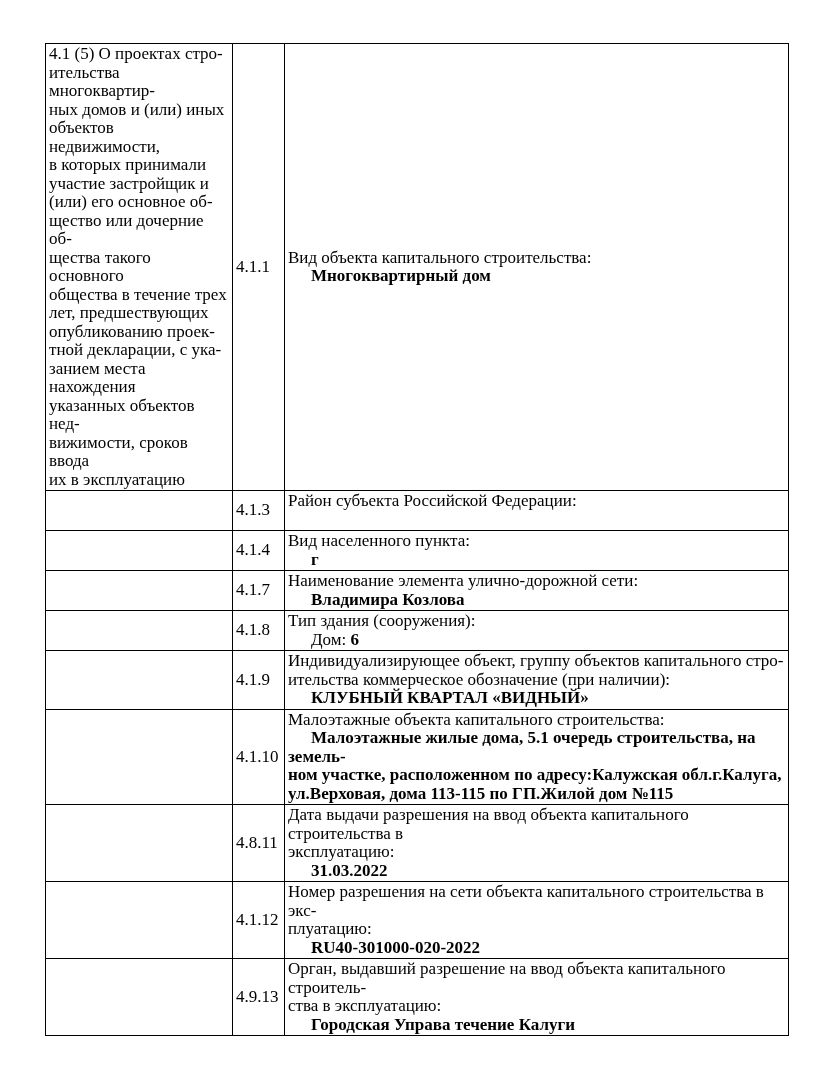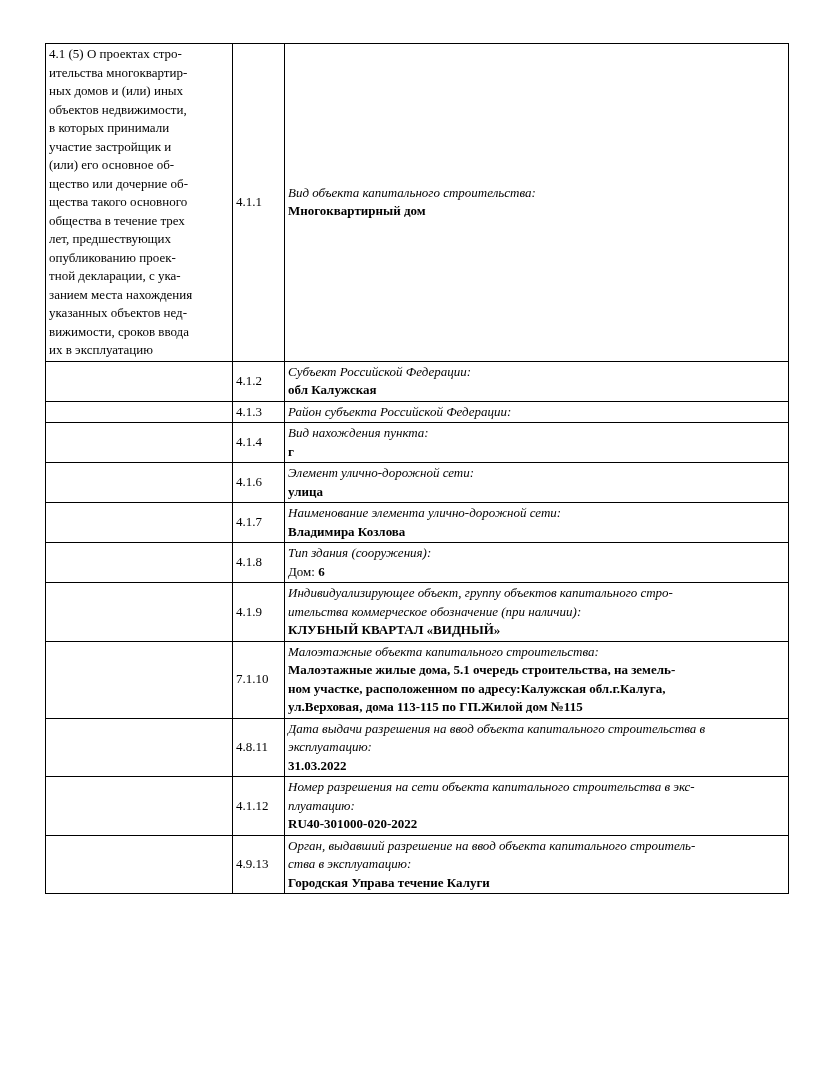--- a/index.html
+++ b/index.html
@@ -24,29 +24,29 @@
     border-collapse: collapse;
     table-layout: fixed;
   }
   col.c-desc { width: 187px; }
   col.c-num  { width: 52px; }
   col.c-body { width: 504px; }
   td {
     border: 1px solid #000000;
     vertical-align: middle;
     padding: 1px 3px;
-    font-size: 13px;
+    font-size: 17px;
     line-height: 18.5px;
     overflow: hidden;
   }
   td.desc-cell { vertical-align: top; }
   .pre { white-space: pre-line; }
-  .field-label { font-weight: normal; font-style: italic; }
+  .field-label { font-weight: normal; }
   .field-value { font-weight: bold; }
-  .value-prefix { font-weight: normal; }
+  .value-prefix { font-weight: normal; margin-left: 23px; }
 </style>
 </head>
 <body>
 
 <div class="page">
   <table class="decl">
     <colgroup>
       <col class="c-desc">
       <col class="c-num">
       <col class="c-body">
@@ -73,56 +73,40 @@
 вижимости, сроков ввода
 их в эксплуатацию</div>
         </td>
         <td>4.1.1</td>
         <td>
           <div class="field-label pre">Вид объекта капитального строительства:</div>
           <div class="field-value pre"><span class="value-prefix"></span><span>Многоквартирный дом</span></div>
         </td>
       </tr>
 
-      <tr>
-        <td class="desc-cell"></td>
-        <td>4.1.2</td>
-        <td>
-          <div class="field-label pre">Субъект Российской Федерации:</div>
-          <div class="field-value pre"><span class="value-prefix"></span><span>обл Калужская</span></div>
-        </td>
-      </tr>
 
       <tr>
         <td class="desc-cell"></td>
         <td>4.1.3</td>
         <td>
           <div class="field-label pre">Район субъекта Российской Федерации:</div>
           <div class="field-value pre"><span class="value-prefix"></span><span></span></div>
         </td>
       </tr>
 
       <tr>
         <td class="desc-cell"></td>
         <td>4.1.4</td>
         <td>
-          <div class="field-label pre">Вид нахождения пункта:</div>
+          <div class="field-label pre">Вид населенного пункта:</div>
           <div class="field-value pre"><span class="value-prefix"></span><span>г</span></div>
         </td>
       </tr>
 
 
-      <tr>
-        <td class="desc-cell"></td>
-        <td>4.1.6</td>
-        <td>
-          <div class="field-label pre">Элемент улично-дорожной сети:</div>
-          <div class="field-value pre"><span class="value-prefix"></span><span>улица</span></div>
-        </td>
-      </tr>
 
       <tr>
         <td class="desc-cell"></td>
         <td>4.1.7</td>
         <td>
           <div class="field-label pre">Наименование элемента улично-дорожной сети:</div>
           <div class="field-value pre"><span class="value-prefix"></span><span>Владимира Козлова</span></div>
         </td>
       </tr>
 
@@ -140,21 +124,21 @@
         <td>4.1.9</td>
         <td>
           <div class="field-label pre">Индивидуализирующее объект, группу объектов капитального стро-
 ительства коммерческое обозначение (при наличии):</div>
           <div class="field-value pre"><span class="value-prefix"></span><span>КЛУБНЫЙ КВАРТАЛ «ВИДНЫЙ»</span></div>
         </td>
       </tr>
 
       <tr>
         <td class="desc-cell"></td>
-        <td>7.1.10</td>
+        <td>4.1.10</td>
         <td>
           <div class="field-label pre">Малоэтажные объекта капитального строительства:</div>
           <div class="field-value pre"><span class="value-prefix"></span><span>Малоэтажные жилые дома, 5.1 очередь строительства, на земель-
 ном участке, расположенном по адресу:Калужская обл.г.Калуга,
 ул.Верховая, дома 113-115 по ГП.Жилой дом №115</span></div>
         </td>
       </tr>
 
       <tr>
         <td class="desc-cell"></td>

